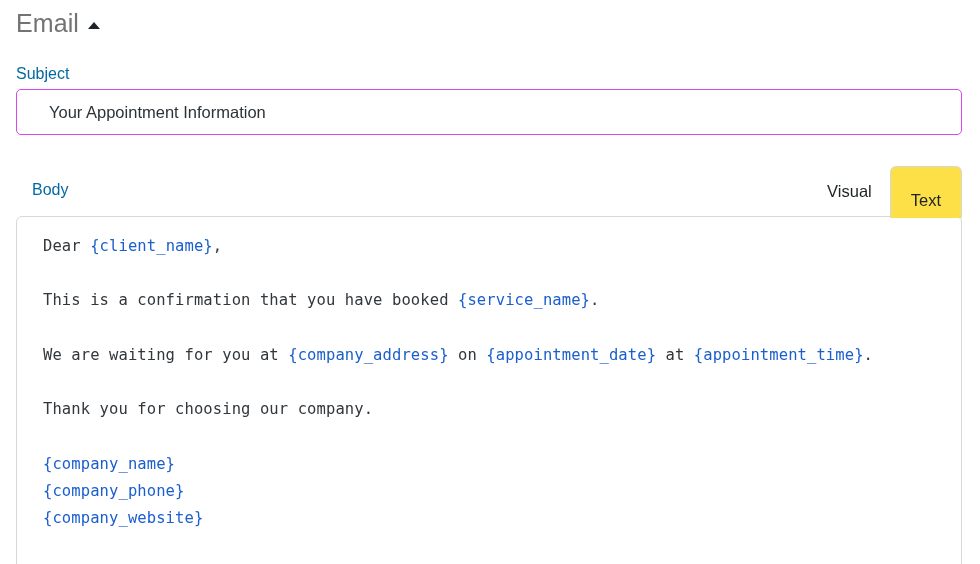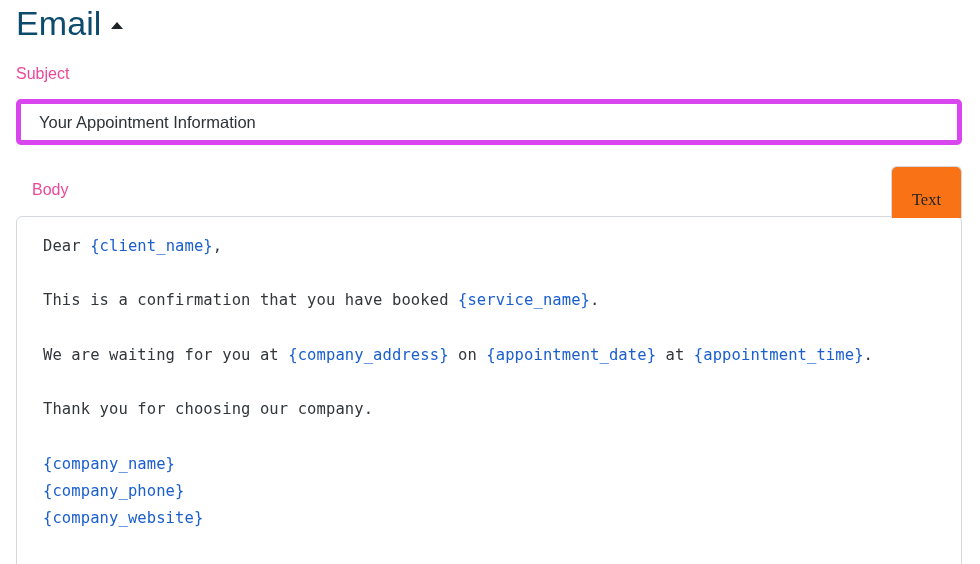--- a/index.html
+++ b/index.html
@@ -26,57 +26,57 @@
     position: absolute;
     left: 16px;
     top: 8px;
     display: flex;
     align-items: center;
     gap: 9px;
     cursor: pointer;
     user-select: none;
   }
   .section-title {
-    font-size: 34px;
+    font-size: 25px;
     line-height: 30px;
     font-weight: 400;
-    color: #0c4a6e;
+    color: #737373;
     letter-spacing: 0.1px;
   }
   .caret-up {
     width: 0;
     height: 0;
     margin-top: 4px;
     border-left: 6px solid transparent;
     border-right: 6px solid transparent;
     border-bottom: 7px solid #1d2327;
   }
 
   
   .field-label {
     position: absolute;
     font-size: 16px;
     line-height: 20px;
     font-weight: 400;
-    color: #ec4899;
+    color: #0369a1;
   }
   .label-subject { left: 16px; top: 64px; }
 
   .subject-input {
     position: absolute;
     left: 16px;
-    top: 99px;
+    top: 89px;
     width: 946px;
     height: 46px;
-    padding: 0 18px;
+    padding: 0 32px;
     font-family: "Liberation Sans", sans-serif;
     font-size: 16.5px;
     color: #2c3338;
     background: #ffffff;
-    border: 5px solid #d946ef;
+    border: 1px solid #d946ef;
     border-radius: 5px;
     outline: none;
   }
   .subject-input::placeholder { color: #8c8f94; }
 
   
   .label-body { left: 32px; top: 180px; }
 
   .tabs {
     position: absolute;
@@ -93,29 +93,28 @@
     background: transparent;
     border: 1px solid transparent;
     padding: 13px 17px 14px 17px;
     cursor: pointer;
     font-family: "Liberation Sans", sans-serif;
   }
   .tab.inactive {
     padding-top: 14px;
   }
   .tab.active {
-    background: #f97316;
+    background: #fde047;
     border: 1px solid #d5d9dd;
     border-bottom: none;
     border-radius: 6px 6px 0 0;
     height: 52px;
     position: relative;
     z-index: 3;
     padding: 14px 20px 0 20px;
-    font-family: Liberation Serif, serif;
   }
 
   
   .body-area {
     position: absolute;
     left: 16px;
     top: 216px;
     width: 946px;
     height: 400px;
     background: #ffffff;
@@ -146,20 +145,21 @@
     <span class="section-title">Email</span>
     <span class="caret-up"></span>
   </div>
 
   <label class="field-label label-subject">Subject</label>
   <input class="subject-input" type="text" value="Your Appointment Information" style="">
 
   <label class="field-label label-body">Body</label>
 
   <div class="tabs">
+    <button class="tab inactive">Visual</button>
     <button class="tab active">Text</button>
   </div>
 
   <div class="body-area">
     <pre class="body-text" id="body-text"><span>Dear </span><span class="ph">{client_name}</span><span>,</span>
 <span></span>
 <span>This is a confirmation that you have booked </span><span class="ph">{service_name}</span><span>.</span>
 <span></span>
 <span>We are waiting for you at </span><span class="ph">{company_address}</span><span> on </span><span class="ph">{appointment_date}</span><span> at </span><span class="ph">{appointment_time}</span><span>.</span>
 <span></span>

